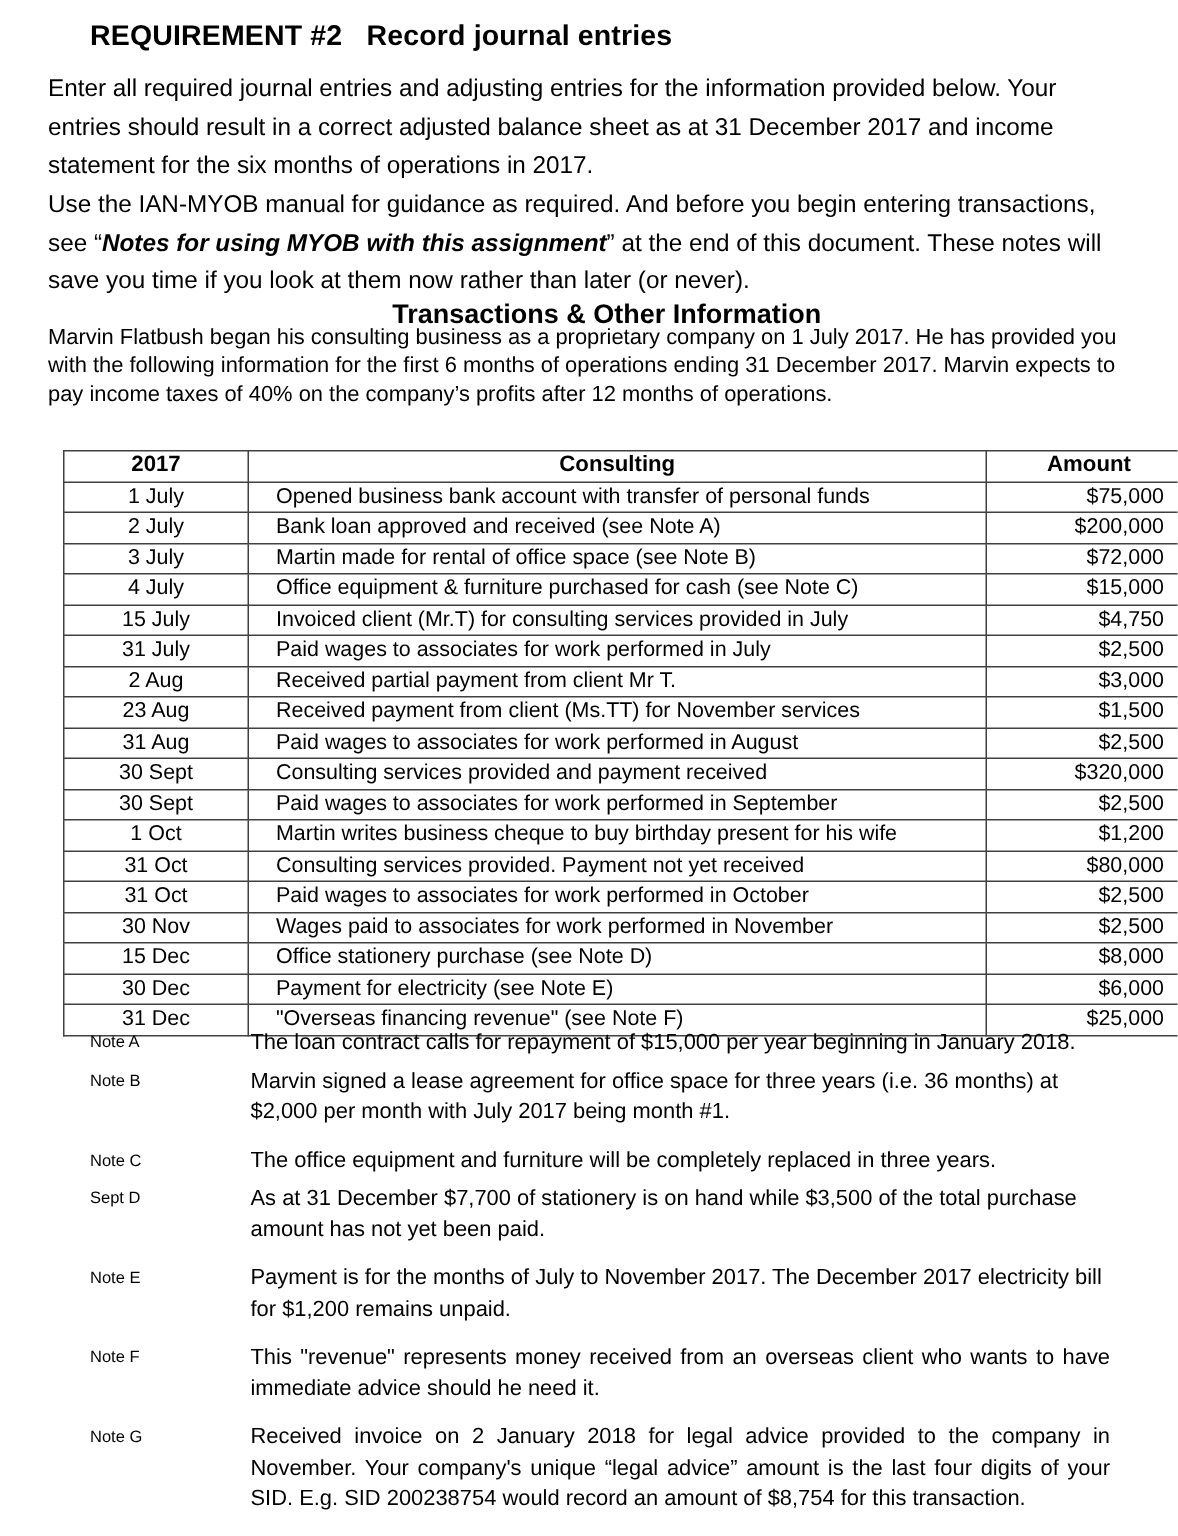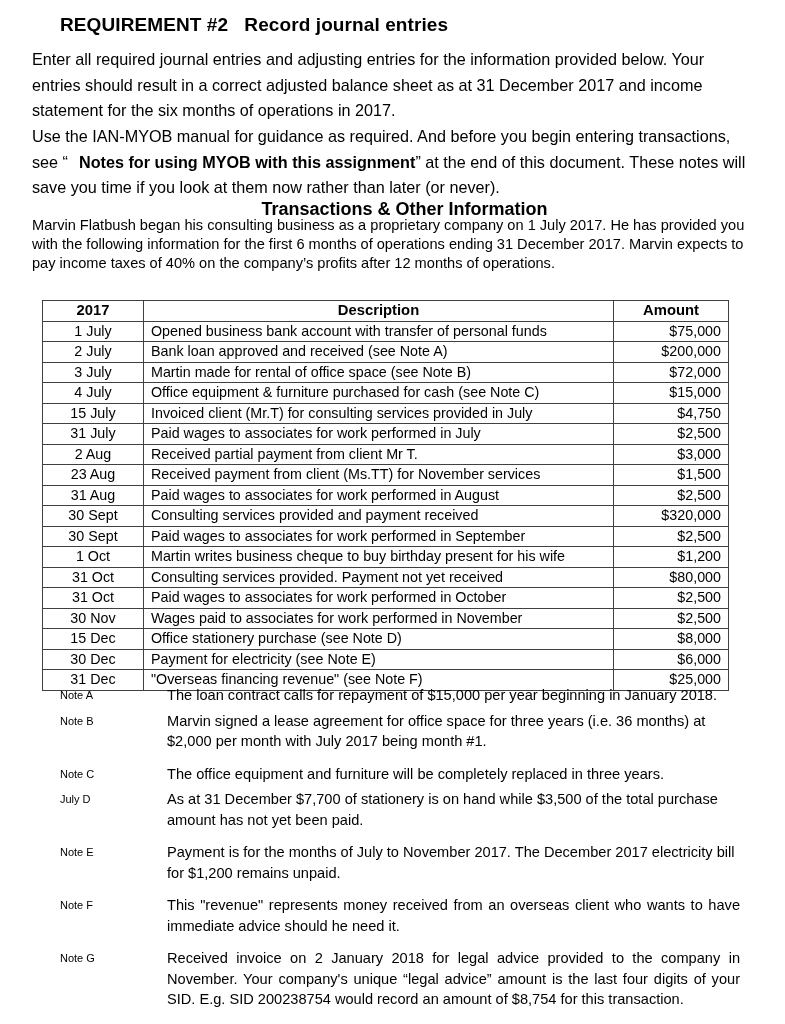--- a/index.html
+++ b/index.html
@@ -41,21 +41,21 @@
     width: 721px;
     font-size: 16.2px;
     line-height: 25.5px;
     text-align: left;
   }
   .para-1 { top: 47px; }
   .para-2 { top: 124px; }
 
   .bolditalic {
     font-weight: bold;
-    margin-left: 11px;
+    font-style: italic;
   }
 
   .section-heading {
     position: absolute;
     left: 0;
     top: 199px;
     width: 785px;
     text-align: center;
     font-size: 18px;
     font-weight: bold;
@@ -77,21 +77,21 @@
     position: absolute;
     left: 42px;
     top: 300px;
     width: 641px;
     border-collapse: collapse;
     table-layout: fixed;
     font-size: 14.3px;
   }
   .txn-table td, .txn-table th {
     border: 1px solid #404040;
-    padding: 0px 7px;
+    padding: 0px 18px;
     height: 19.5px;
     line-height: 19.5px;
     font-weight: normal;
     overflow: hidden;
     white-space: nowrap;
   }
   .txn-table thead th {
     font-weight: bold;
     text-align: center;
     font-size: 14.8px;
@@ -141,21 +141,21 @@
   <div class="para para-2"><span>Use the IAN-MYOB manual for guidance as required.  And before you begin entering transactions, see “</span><span class="bolditalic">Notes for using MYOB with this assignment</span><span>” at the end of this document.  These notes will save you time if you look at them now rather than later (or never).</span></div>
 
   <div class="section-heading">Transactions &amp; Other Information</div>
 
   <div class="intro">Marvin Flatbush began his consulting business as a proprietary company on 1 July 2017.  He has provided you with the following information for the first 6 months of operations ending 31 December 2017.  Marvin expects to pay income taxes of 40% on the company’s profits after 12 months of operations.</div>
 
   <table class="txn-table">
     <thead>
       <tr>
         <th class="col-date">2017</th>
-        <th class="col-desc">Description</th>
+        <th class="col-desc">Consulting</th>
         <th class="col-amount">Amount</th>
       </tr>
     </thead>
     <tbody id="txn-body">
         <tr>
           <td class="col-date">1 July</td>
           <td class="col-desc">Opened business bank account with transfer of personal funds</td>
           <td class="col-amount">$75,000</td>
         </tr>
         <tr>
@@ -253,21 +253,21 @@
       </div>
       <div class="note-row note-gap-lg">
         <div class="note-label">Note B</div>
         <div class="note-text">Marvin signed a lease agreement for office space for three years (i.e. 36 months) at $2,000 per month with July 2017 being month #1.</div>
       </div>
       <div class="note-row note-gap-sm">
         <div class="note-label">Note C</div>
         <div class="note-text">The office equipment and furniture will be completely replaced in three years.</div>
       </div>
       <div class="note-row note-gap-lg">
-        <div class="note-label">July D</div>
+        <div class="note-label">Sept D</div>
         <div class="note-text">As at 31 December $7,700 of stationery is on hand while $3,500 of the total purchase amount has not yet been paid.</div>
       </div>
       <div class="note-row note-gap-lg">
         <div class="note-label">Note E</div>
         <div class="note-text">Payment is for the months of July to November 2017.  The December 2017 electricity bill for $1,200 remains unpaid.</div>
       </div>
       <div class="note-row note-gap-lg">
         <div class="note-label">Note F</div>
         <div class="note-text justify">This "revenue" represents money received from an overseas client who wants to have immediate advice should he need it.</div>
       </div>

